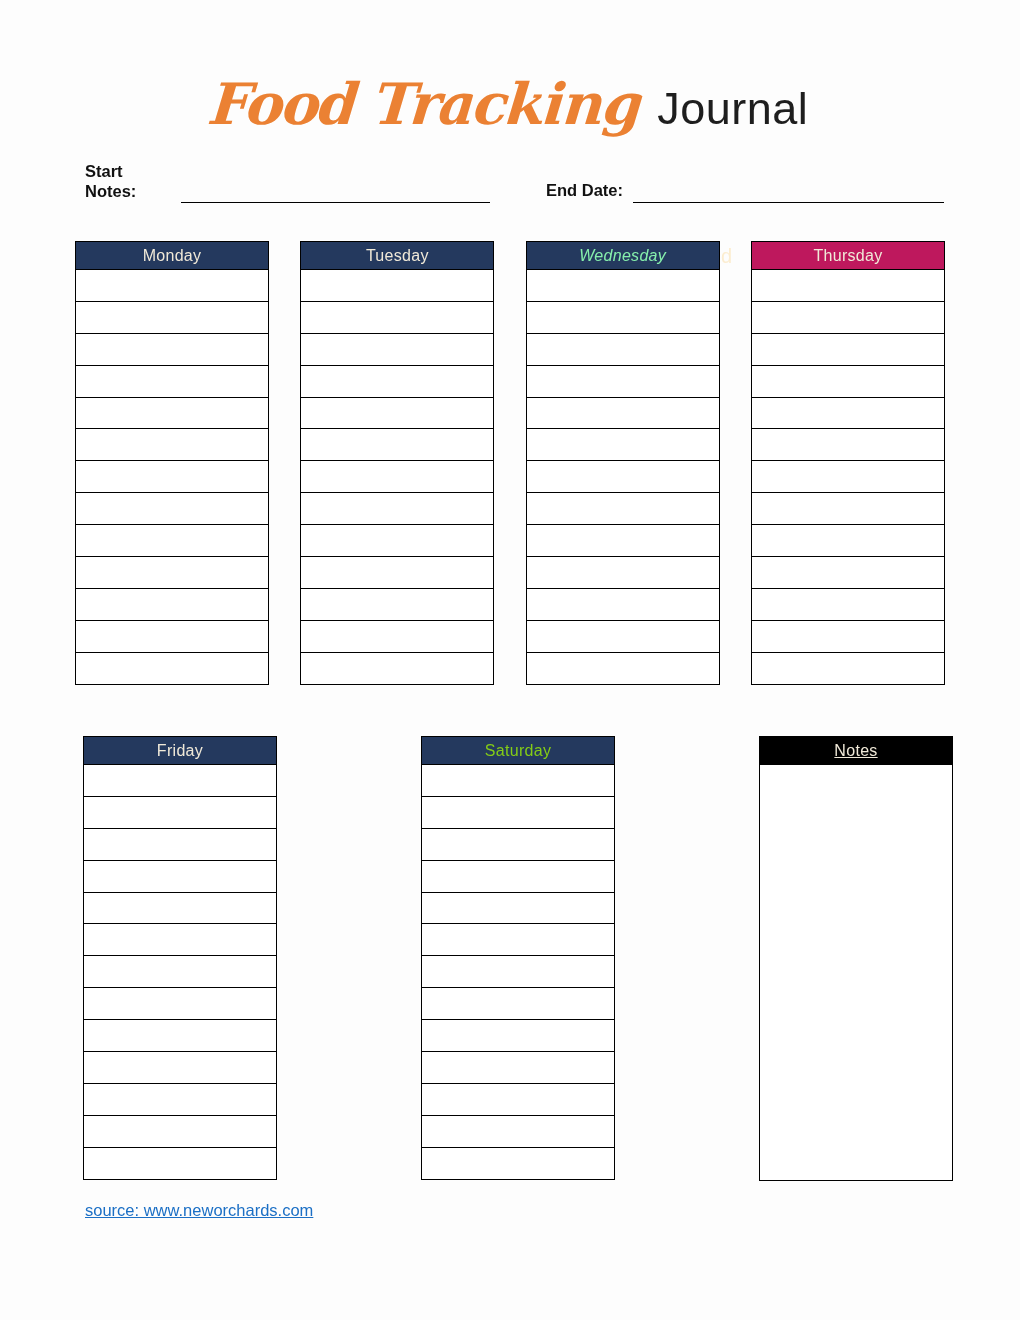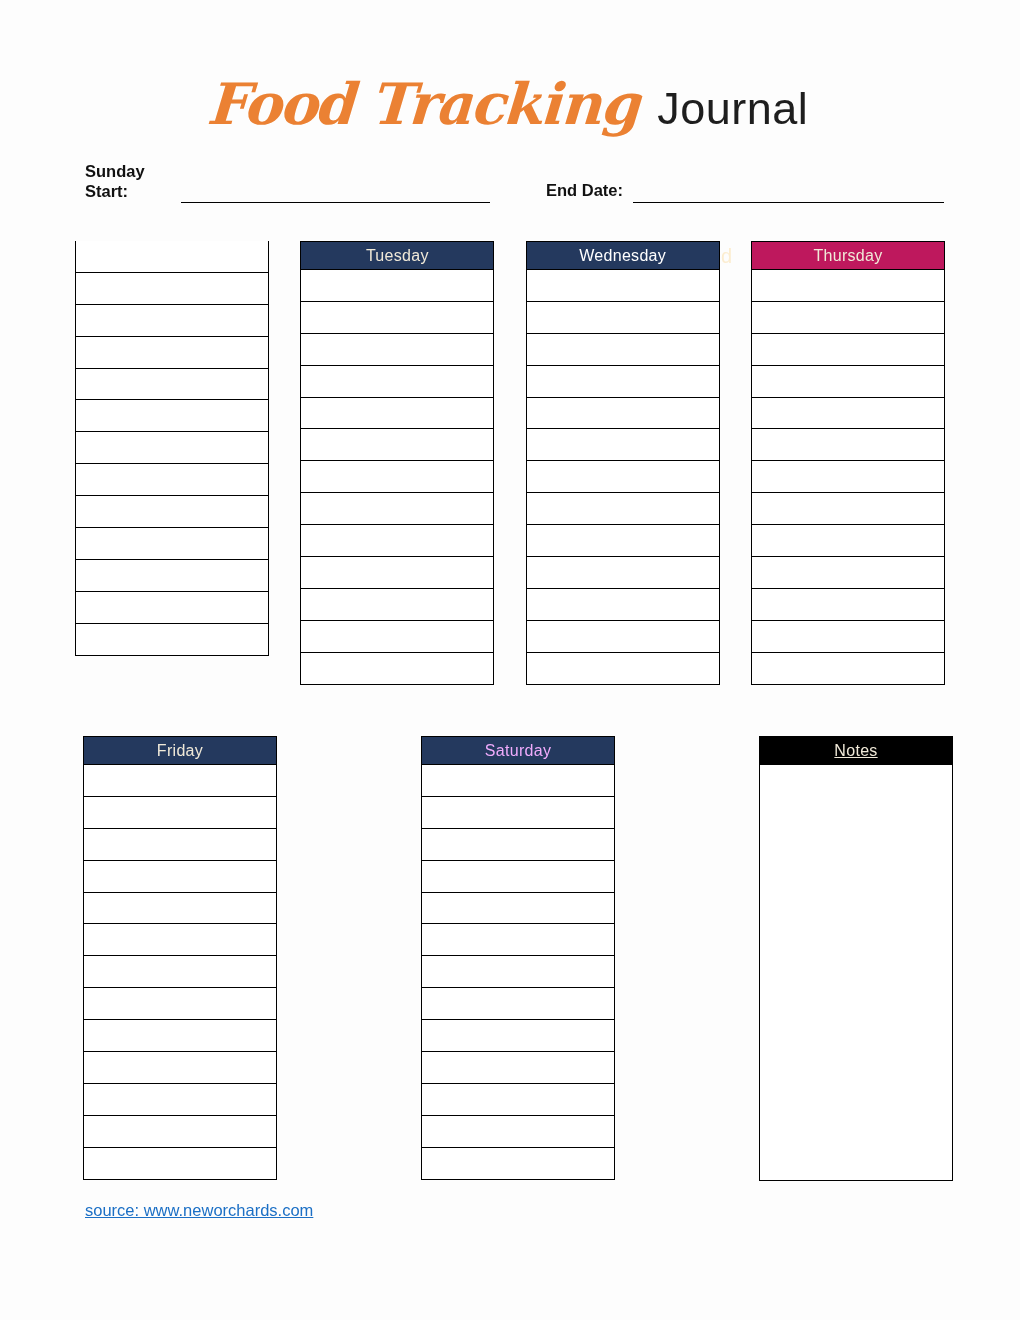--- a/index.html
+++ b/index.html
@@ -102,32 +102,33 @@
 </style>
 </head>
 <body style="background: rgb(253, 253, 253);">
 
 <div class="title-wrap">
   <span class="title-script" style="color: rgb(235, 129, 51);">Food Tracking</span>
   <span class="title-plain" style="color: rgb(30, 30, 30);">Journal</span>
 </div>
 
 <div class="start-label">
-  <div>Sunday</div>
-  <div>Start:</div>
+  <div>Start</div>
+  <div>Notes:</div>
 </div>
 <div class="date-line start-line"></div>
 
 <div class="end-label">End Date:</div>
 <div class="date-line end-line"></div>
 
 <div class="stray-d" style="color: rgb(252, 237, 208);">d</div>
 
 <div class="grid grid-top">
   <div class="col">
+    <div class="col-header" style="background: rgb(36, 57, 94); color: rgb(240, 233, 216);">Monday</div>
     <div class="col-body">
         <div class="row-line"></div>
         <div class="row-line"></div>
         <div class="row-line"></div>
         <div class="row-line"></div>
         <div class="row-line"></div>
         <div class="row-line"></div>
         <div class="row-line"></div>
         <div class="row-line"></div>
         <div class="row-line"></div>
@@ -149,21 +150,21 @@
         <div class="row-line"></div>
         <div class="row-line"></div>
         <div class="row-line"></div>
         <div class="row-line"></div>
         <div class="row-line"></div>
         <div class="row-line"></div>
         <div class="row-line"></div>
       </div>
   </div>
   <div class="col">
-    <div class="col-header" style="background: rgb(36, 57, 94); color: #ffffff;">Wednesday</div>
+    <div class="col-header" style="background: rgb(36, 57, 94); color: #86efac; font-style: italic;">Wednesday</div>
     <div class="col-body">
         <div class="row-line"></div>
         <div class="row-line"></div>
         <div class="row-line"></div>
         <div class="row-line"></div>
         <div class="row-line"></div>
         <div class="row-line"></div>
         <div class="row-line"></div>
         <div class="row-line"></div>
         <div class="row-line"></div>
@@ -206,21 +207,21 @@
         <div class="row-line"></div>
         <div class="row-line"></div>
         <div class="row-line"></div>
         <div class="row-line"></div>
         <div class="row-line"></div>
         <div class="row-line"></div>
         <div class="row-line"></div>
       </div>
   </div>
   <div class="col">
-    <div class="col-header" style="background: rgb(36, 57, 94); color: #f0abfc;">Saturday</div>
+    <div class="col-header" style="background: rgb(36, 57, 94); color: #84cc16;">Saturday</div>
     <div class="col-body">
         <div class="row-line"></div>
         <div class="row-line"></div>
         <div class="row-line"></div>
         <div class="row-line"></div>
         <div class="row-line"></div>
         <div class="row-line"></div>
         <div class="row-line"></div>
         <div class="row-line"></div>
         <div class="row-line"></div>

